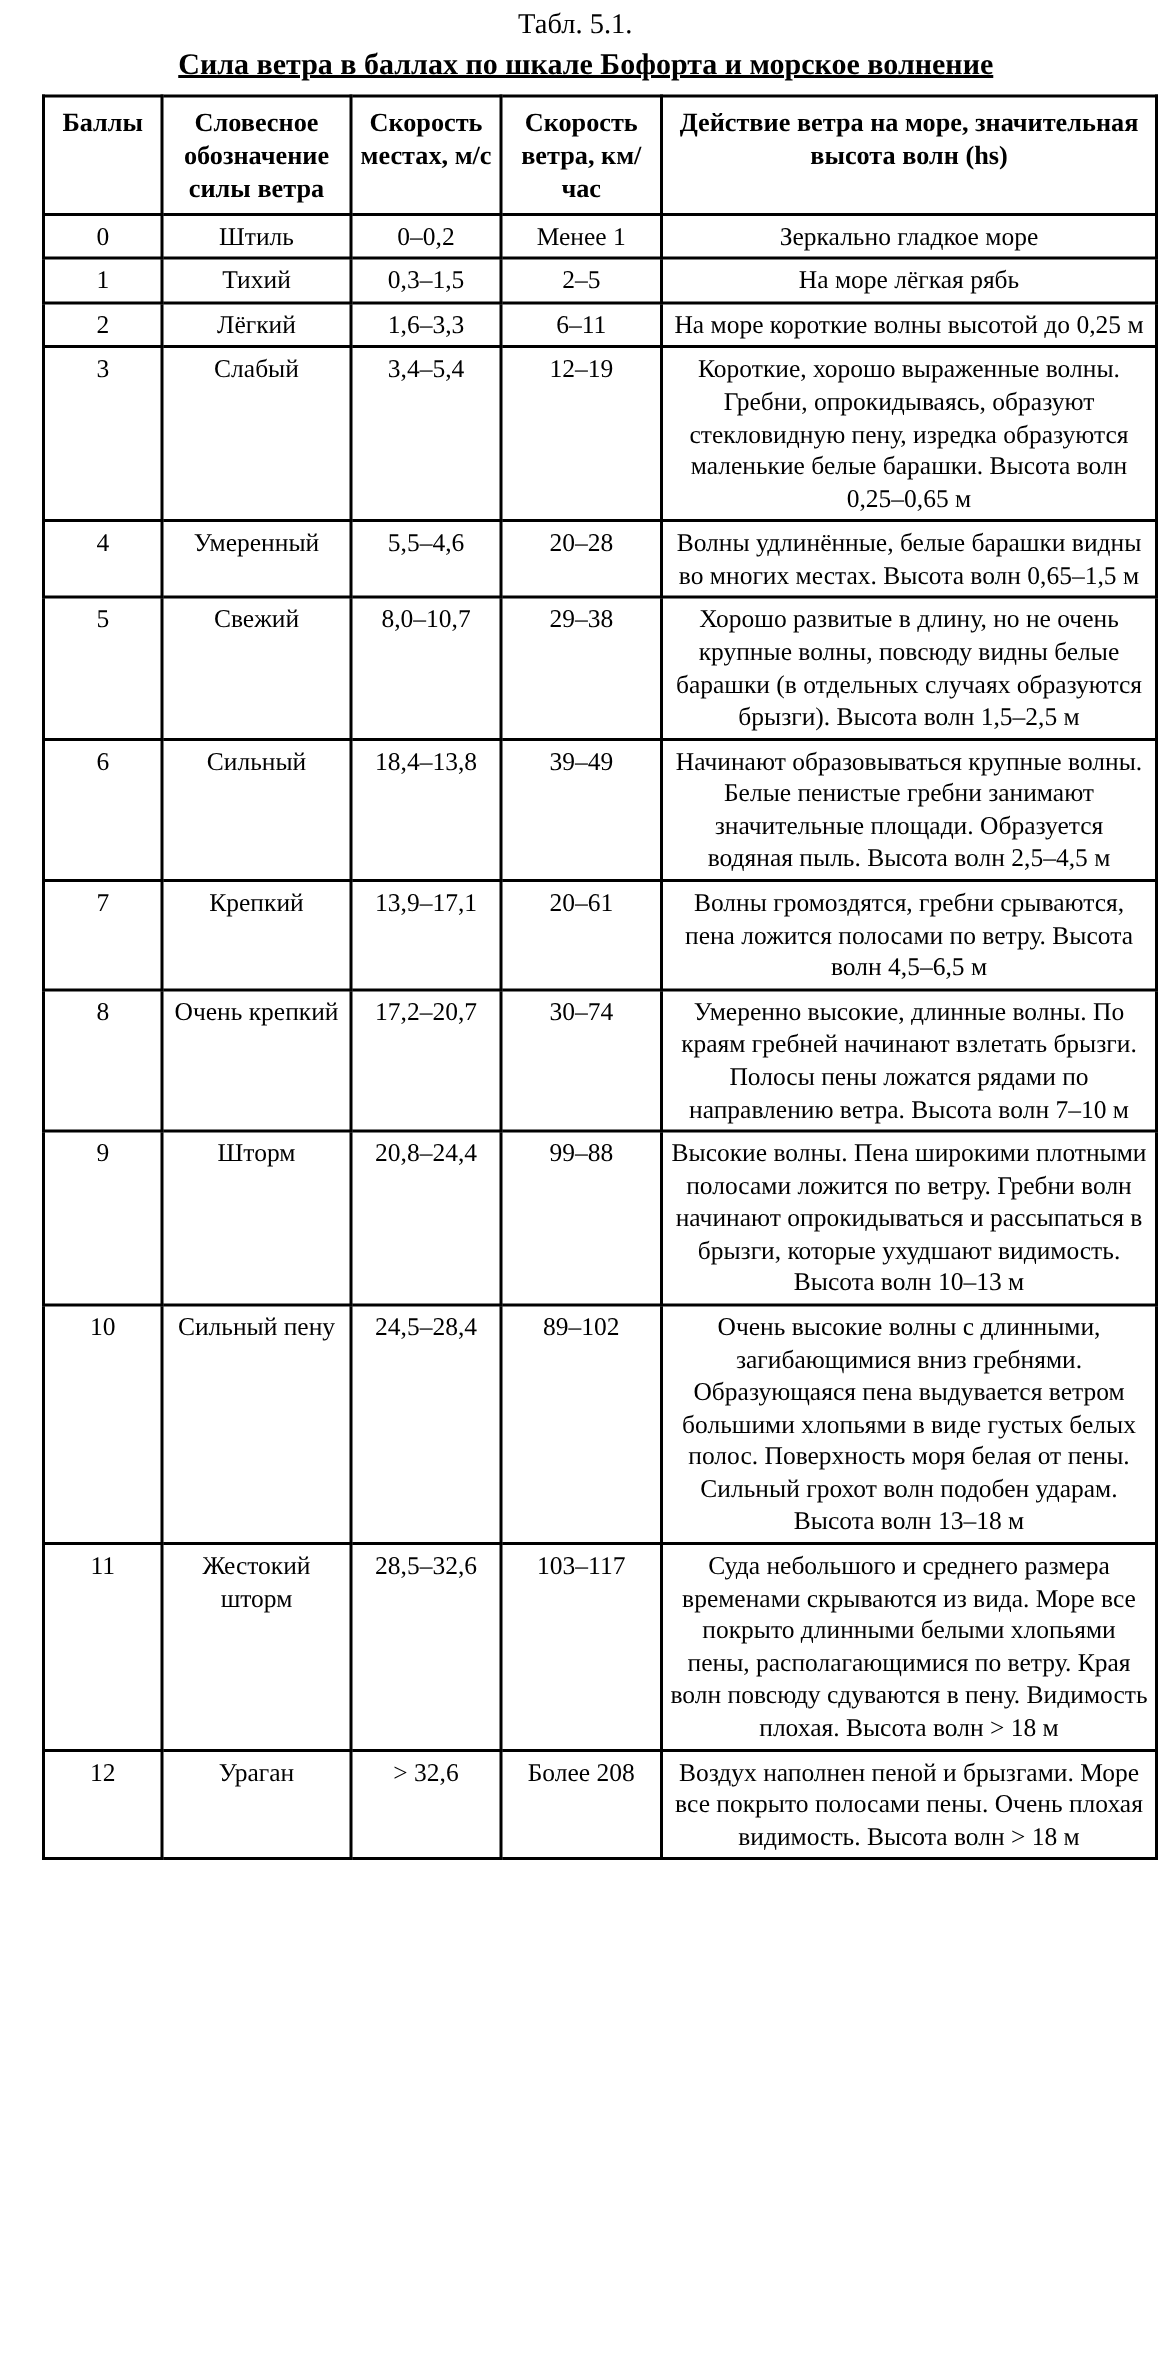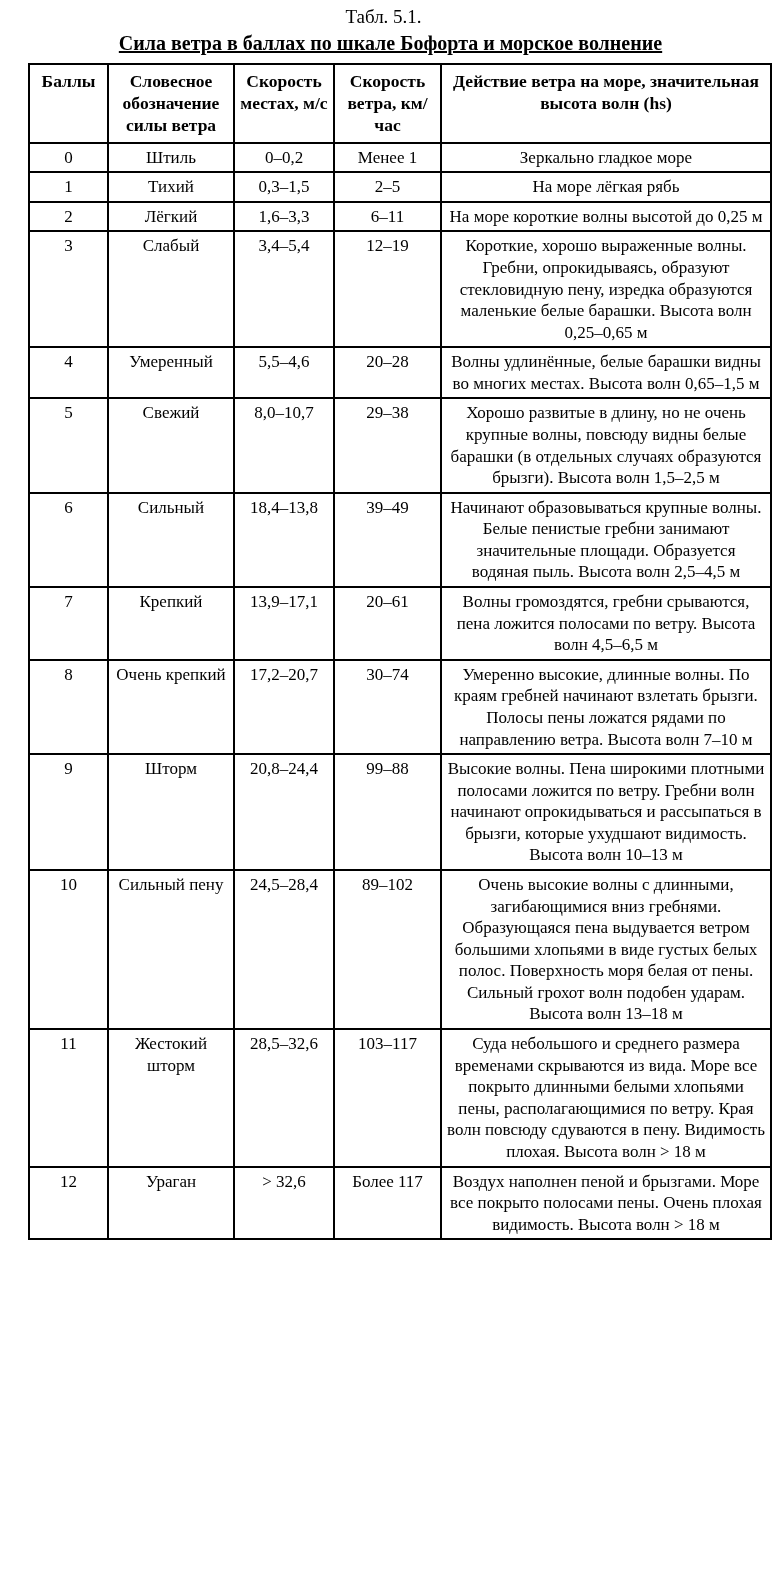--- a/index.html
+++ b/index.html
@@ -166,19 +166,19 @@
           <td>11</td>
           <td>Жестокий шторм</td>
           <td>28,5–32,6</td>
           <td>103–117</td>
           <td>Суда небольшого и среднего размера временами скрываются из вида. Море все покрыто длинными белыми хлопьями пены, располагающимися по ветру. Края волн повсюду сдуваются в пену. Видимость плохая. Высота волн &gt; 18 м</td>
         </tr>
         <tr>
           <td>12</td>
           <td>Ураган</td>
           <td>&gt; 32,6</td>
-          <td>Более 117</td>
+          <td>Более 208</td>
           <td>Воздух наполнен пеной и брызгами. Море все покрыто полосами пены. Очень плохая видимость. Высота волн &gt; 18 м</td>
         </tr>
       </tbody>
   </table>
 
 </div>
 
 </body></html>

